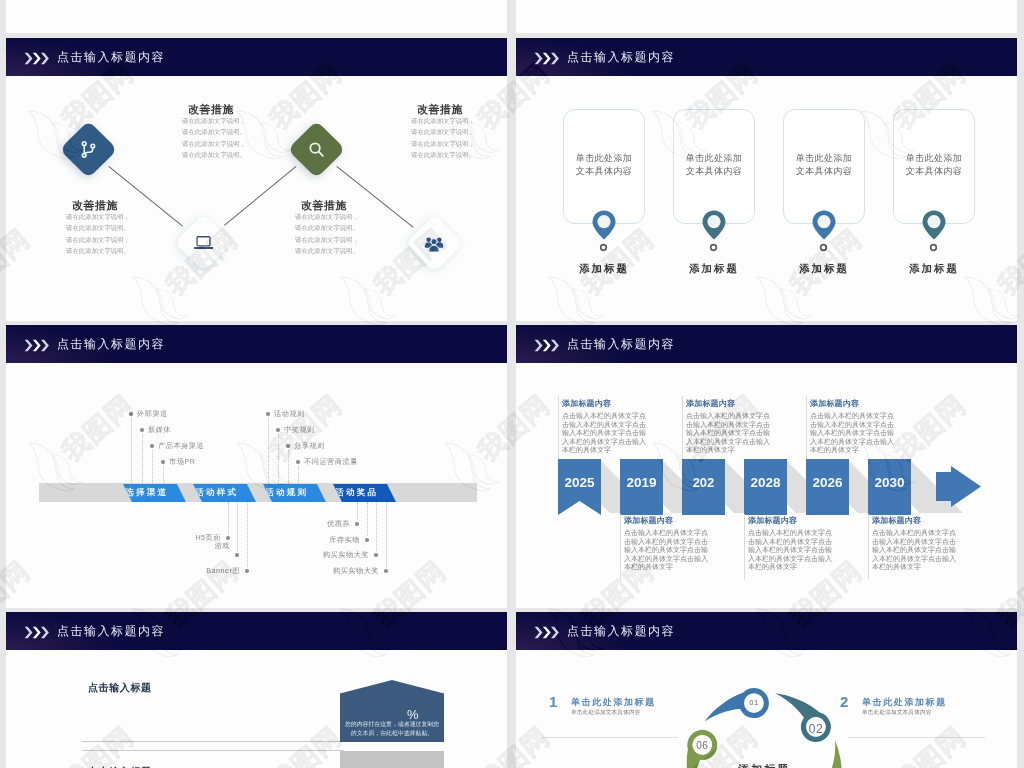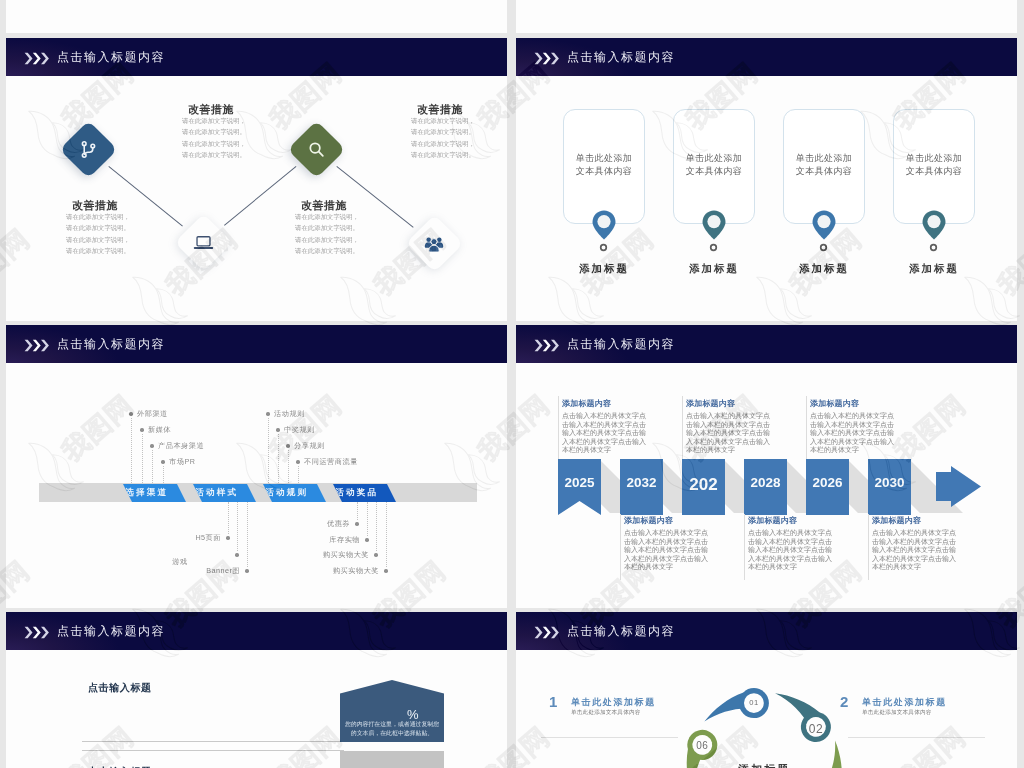--- a/index.html
+++ b/index.html
@@ -223,21 +223,21 @@
 <div class="pr-dot" style="left:280.3px;top:119.3px"></div>
 <div class="pr-txt" style="left:288.0px;top:115.8px">分享规则</div>
 <div class="pr-line" style="left:292.0px;top:141.0px;height:17.0px"></div>
 <div class="pr-dot" style="left:290.3px;top:135.3px"></div>
 <div class="pr-txt" style="left:298.0px;top:131.8px">不同运营商流量</div>
 <div class="pr-line" style="left:222.0px;top:177px;height:32.0px"></div>
 <div class="pr-dot" style="left:220.3px;top:211.3px"></div>
 <div class="pr-txt" style="left:115.0px;top:207.8px;text-align:right;width:100px">H5页面</div>
 <div class="pr-line" style="left:231.0px;top:177px;height:49.0px"></div>
 <div class="pr-dot" style="left:229.3px;top:228.3px"></div>
-<div class="pr-txt" style="left:124.0px;top:232px;text-align:center;width:100px">游戏</div>
+<div class="pr-txt" style="left:124.0px;top:216px;text-align:right;width:100px">游戏</div>
 <div class="pr-line" style="left:241.0px;top:177px;height:65.0px"></div>
 <div class="pr-dot" style="left:239.3px;top:244.3px"></div>
 <div class="pr-txt" style="left:134.0px;top:240.8px;text-align:right;width:100px">Banner图</div>
 <div class="pr-line" style="left:351.0px;top:177px;height:18.0px"></div>
 <div class="pr-dot" style="left:349.3px;top:197.3px"></div>
 <div class="pr-txt" style="left:244.0px;top:193.8px;text-align:right;width:100px">优惠券</div>
 <div class="pr-line" style="left:361.0px;top:177px;height:34.0px"></div>
 <div class="pr-dot" style="left:359.3px;top:213.3px"></div>
 <div class="pr-txt" style="left:254.0px;top:209.8px;text-align:right;width:100px">库存实物</div>
 <div class="pr-line" style="left:370.0px;top:177px;height:49.0px"></div>
@@ -260,23 +260,23 @@
         <path d="M84 135 L146 197 L146 240 L84 178 Z M146 135 L208 197 L208 240 L146 178 Z M208 135 L270 197 L270 240 L208 178 Z M270 135 L332 197 L332 240 L270 178 Z M332 135 L394 197 L394 240 L332 178 Z M394 135 L456 197 L456 240 L394 178 Z" fill="#dfdfdf"></path>
       </svg>
 <svg style="position:absolute;left:420px;top:141px" width="46" height="42" viewBox="0 0 46 42">
         <path d="M0 6 L15 6 L15 0 L45 20.5 L15 41 L15 35 L0 35 Z" fill="#4178b4"></path>
       </svg>
 <svg style="position:absolute;left:42px;top:134px" width="43" height="56">
         <path d="M0 0 H43 V56 L21.5 42 L0 56 Z" fill="#4178b4"></path>
       </svg>
 <div style="position:absolute;left:42px;top:150px;width:43px;text-align:center;color:#f7fafc;font-weight:700;font-size:13.5px">2025</div>
 <div class="tl-box" style="left:104px;top:134px;width:43px;height:56px"></div>
-<div style="position:absolute;left:104px;top:150px;width:43px;text-align:center;color:#f7fafc;font-weight:700;font-size:13.5px">2032</div>
+<div style="position:absolute;left:104px;top:150px;width:43px;text-align:center;color:#f7fafc;font-weight:700;font-size:13.5px">2019</div>
 <div class="tl-box" style="left:166px;top:134px;width:43px;height:56px"></div>
-<div style="position:absolute;left:166px;top:150px;width:43px;text-align:center;color:#f7fafc;font-weight:700;font-size:17px">202</div>
+<div style="position:absolute;left:166px;top:150px;width:43px;text-align:center;color:#f7fafc;font-weight:700;font-size:13px">202</div>
 <div class="tl-box" style="left:228px;top:134px;width:43px;height:56px"></div>
 <div style="position:absolute;left:228px;top:150px;width:43px;text-align:center;color:#f7fafc;font-weight:700;font-size:13.5px">2028</div>
 <div class="tl-box" style="left:290px;top:134px;width:43px;height:56px"></div>
 <div style="position:absolute;left:290px;top:150px;width:43px;text-align:center;color:#f7fafc;font-weight:700;font-size:13.5px">2026</div>
 <div class="tl-box" style="left:352px;top:134px;width:43px;height:56px"></div>
 <div style="position:absolute;left:352px;top:150px;width:43px;text-align:center;color:#f7fafc;font-weight:700;font-size:13.5px">2030</div>
 <div style="position:absolute;left:42px;top:71px;width:1px;height:63px;background:#dcdcdc"></div>
 <div class="tl-t" style="left:46px;top:73px">添加标题内容</div>
 <div class="tl-b" style="left:46px;top:87px">点击输入本栏的具体文字点击输入本栏的具体文字点击输入本栏的具体文字点击输入本栏的具体文字点击输入本栏的具体文字</div>
 <div style="position:absolute;left:104px;top:189px;width:1px;height:66px;background:#dcdcdc"></div>

